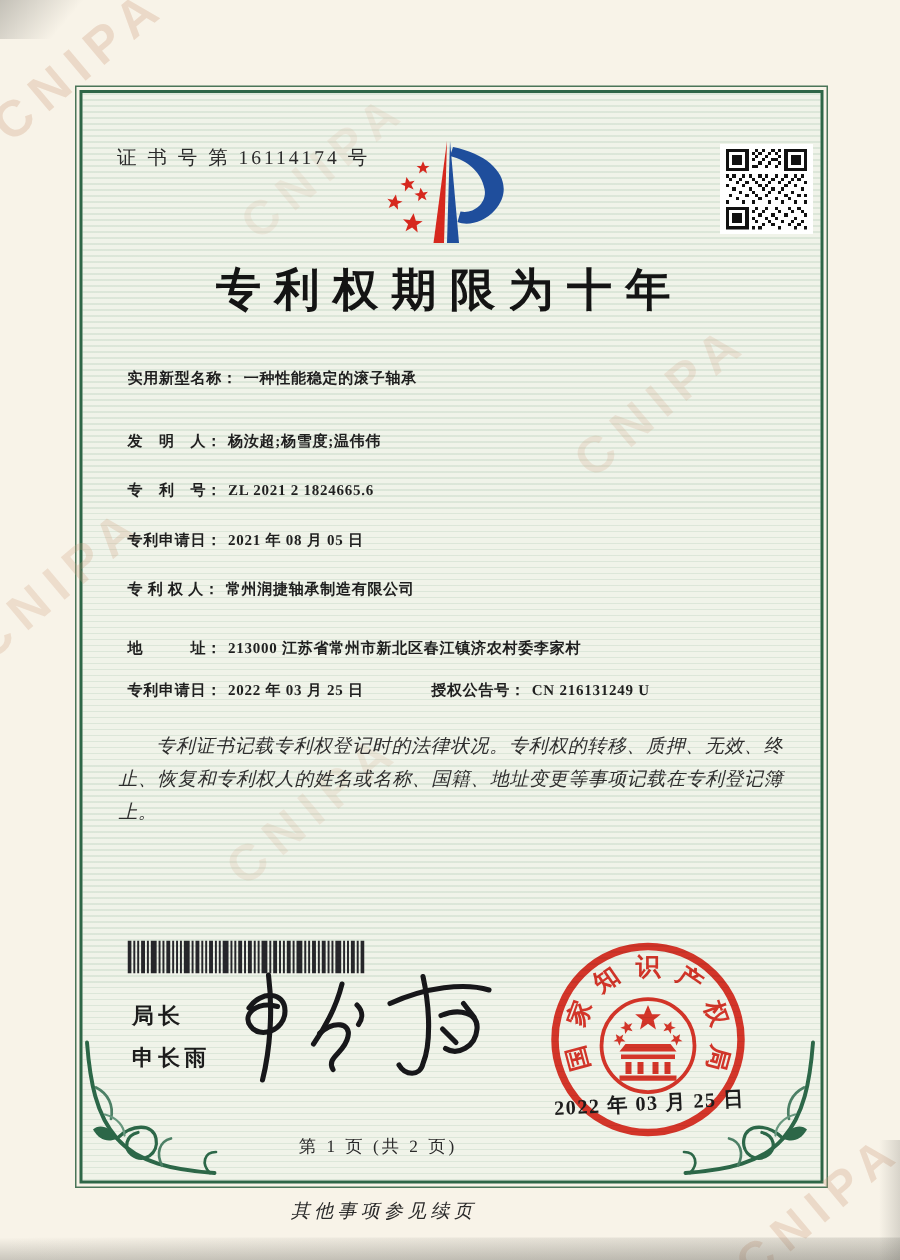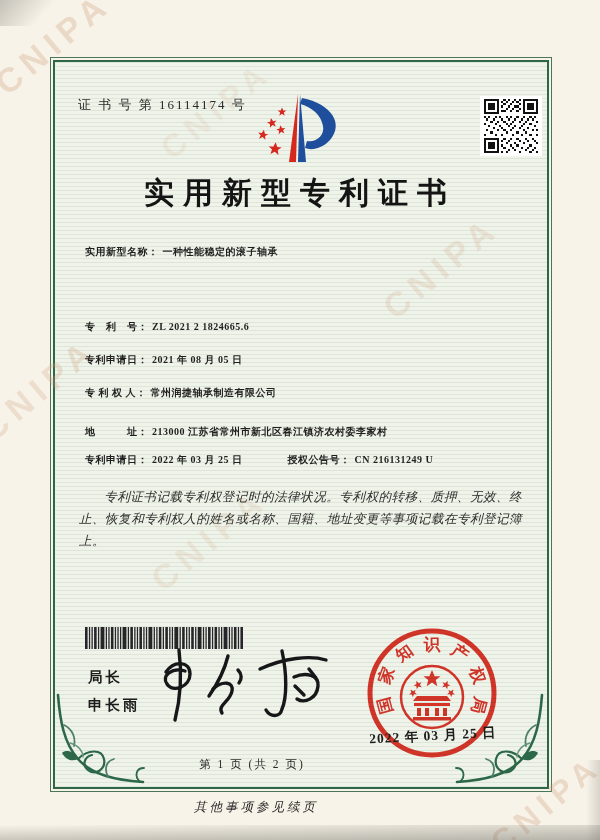--- a/index.html
+++ b/index.html
@@ -226,24 +226,27 @@
             <rect x="8" y="24" width="1" height="1"></rect>
             <rect x="10" y="24" width="1" height="1"></rect>
             <rect x="16" y="24" width="1" height="1"></rect>
             <rect x="21" y="24" width="1" height="1"></rect>
             <rect x="24" y="24" width="1" height="1"></rect>
           </g>
       </g>
     </svg>
   </div>
 
-  <div class="title">实用新型专利证书</div>
+  <div class="title">专利权期限为十年</div>
 
   <div class="frow" style="top:245px">
     <span class="flabel">实用新型名称：</span><span>一种性能稳定的滚子轴承</span>
+  </div>
+  <div class="frow" style="top:287px">
+    <span class="flabel">发　明　人：</span><span>杨汝超;杨雪度;温伟伟</span>
   </div>
   <div class="frow" style="top:320px">
     <span class="flabel">专　利　号：</span><span>ZL 2021 2 1824665.6</span>
   </div>
   <div class="frow" style="top:353px">
     <span class="flabel">专利申请日：</span><span>2021 年 08 月 05 日</span>
   </div>
   <div class="frow" style="top:386px">
     <span class="flabel">专 利 权 人：</span><span>常州润捷轴承制造有限公司</span>
   </div>

